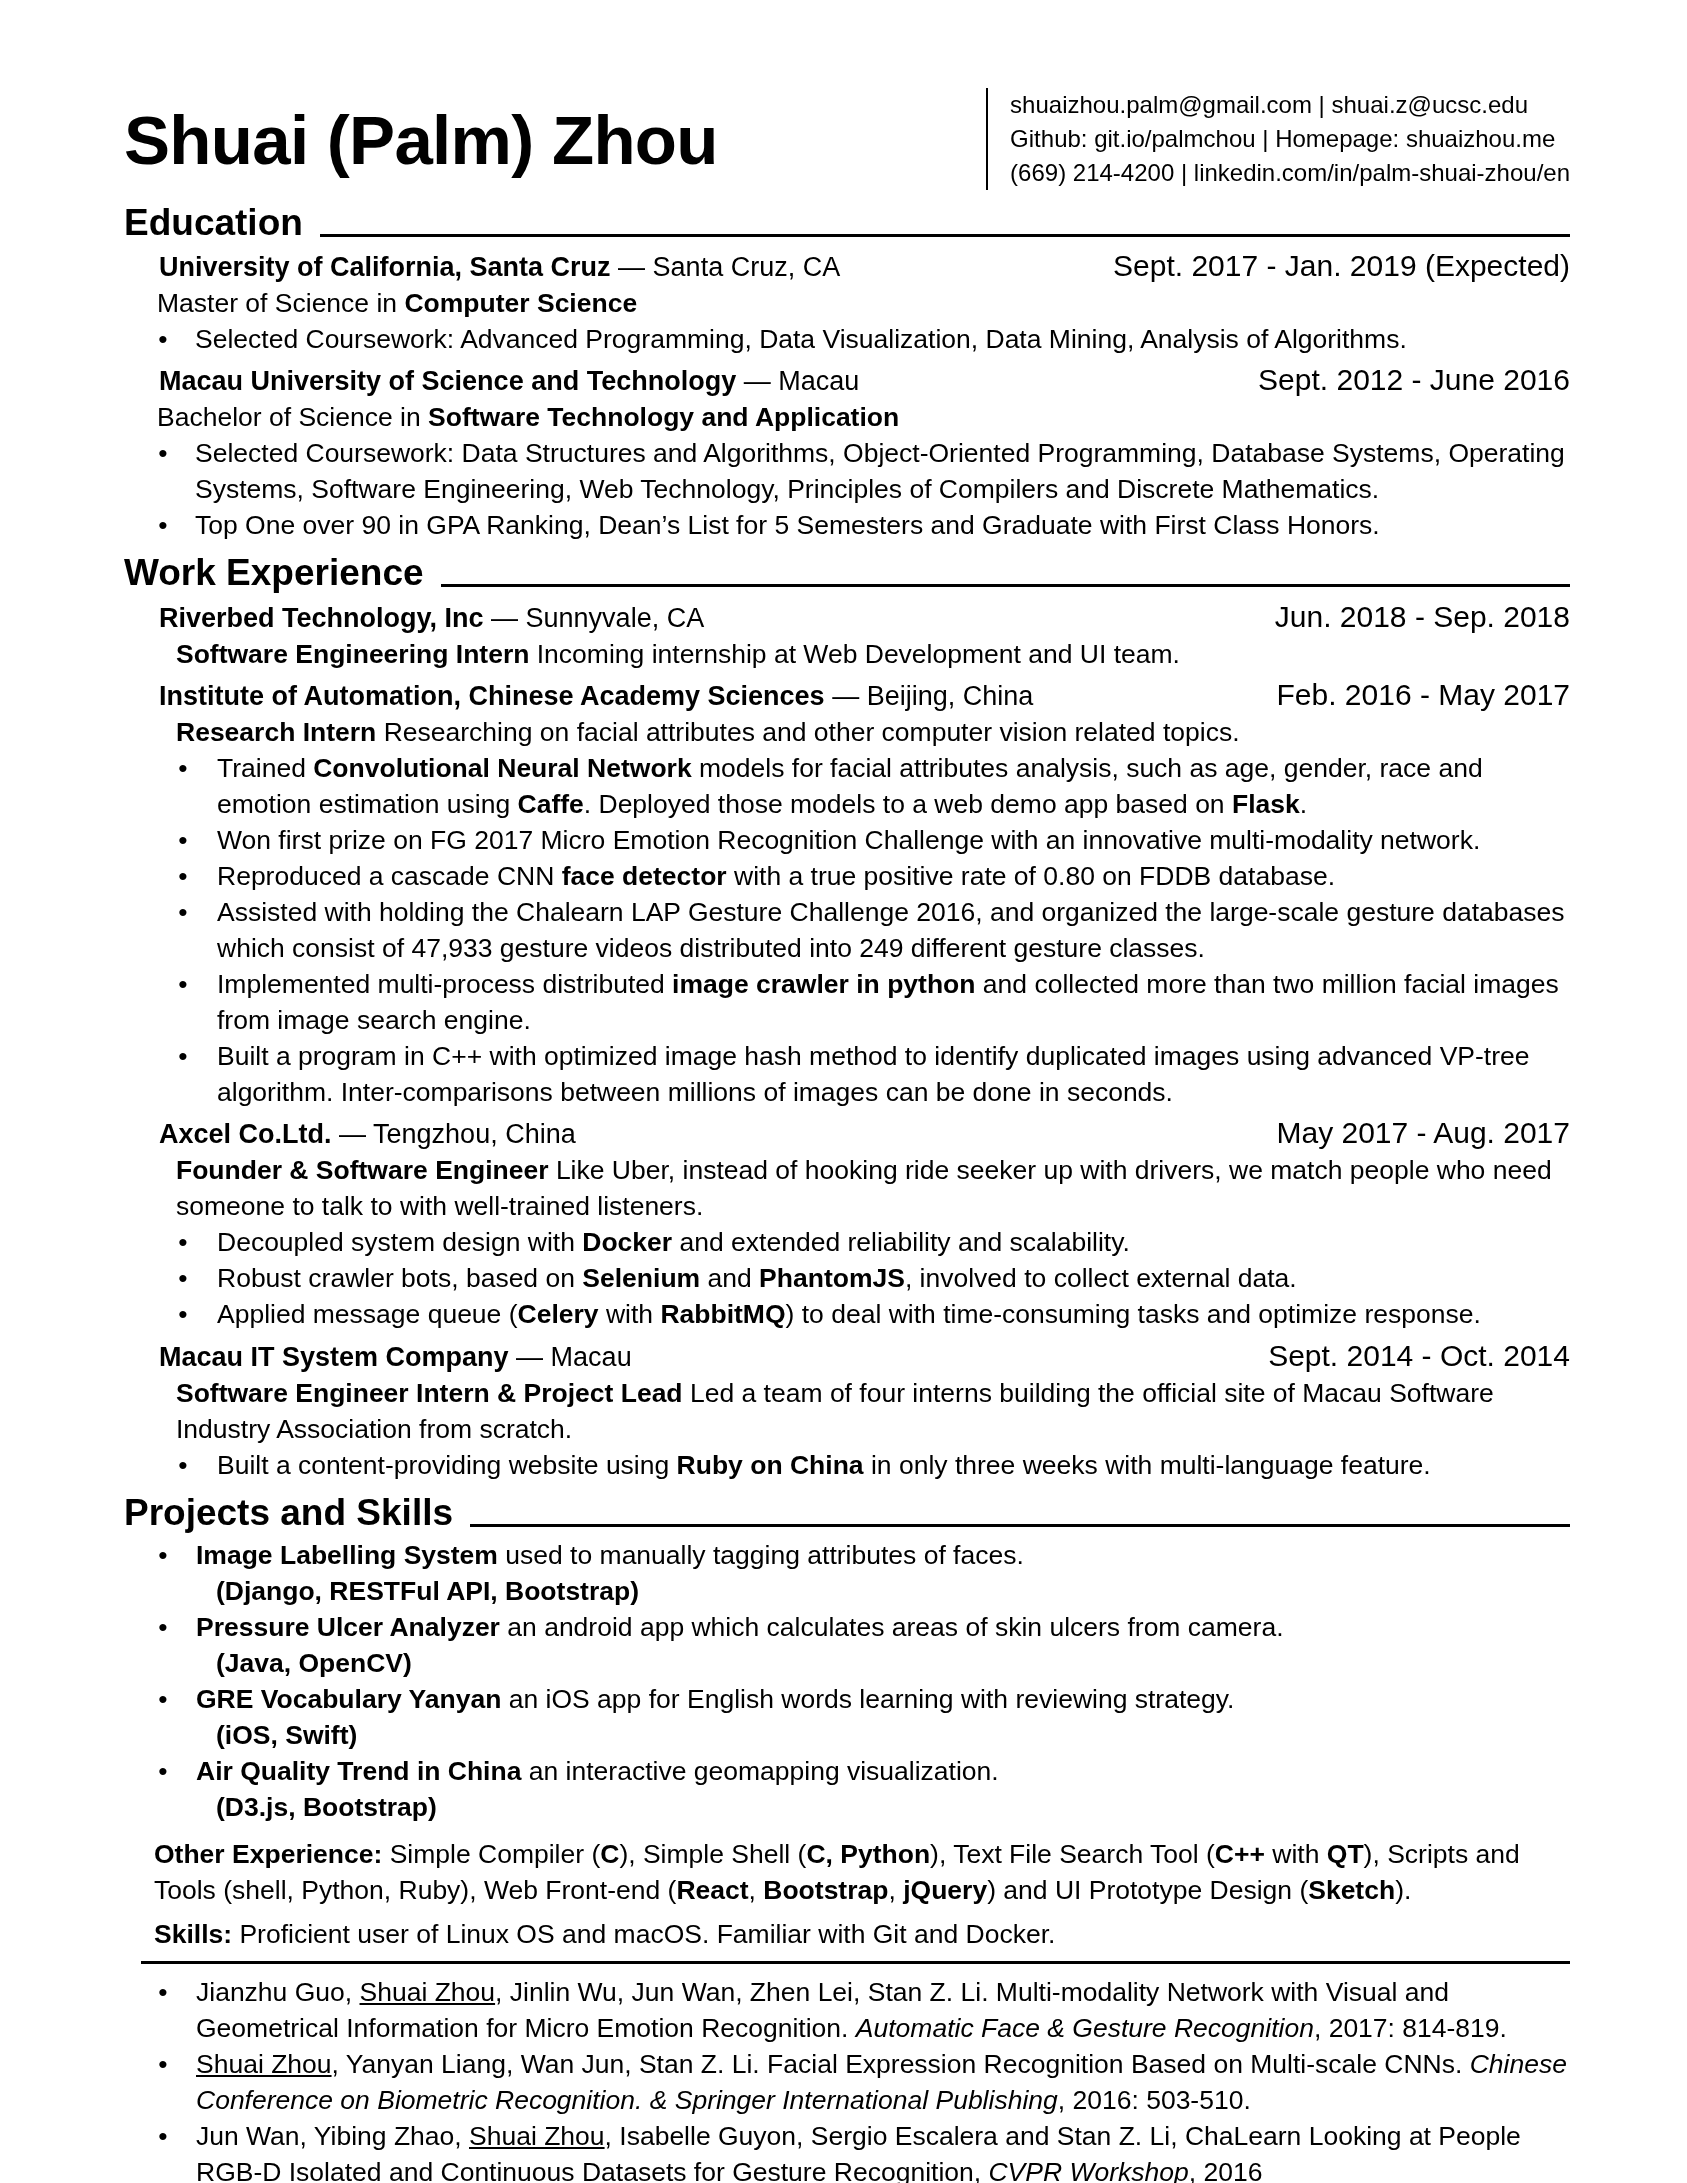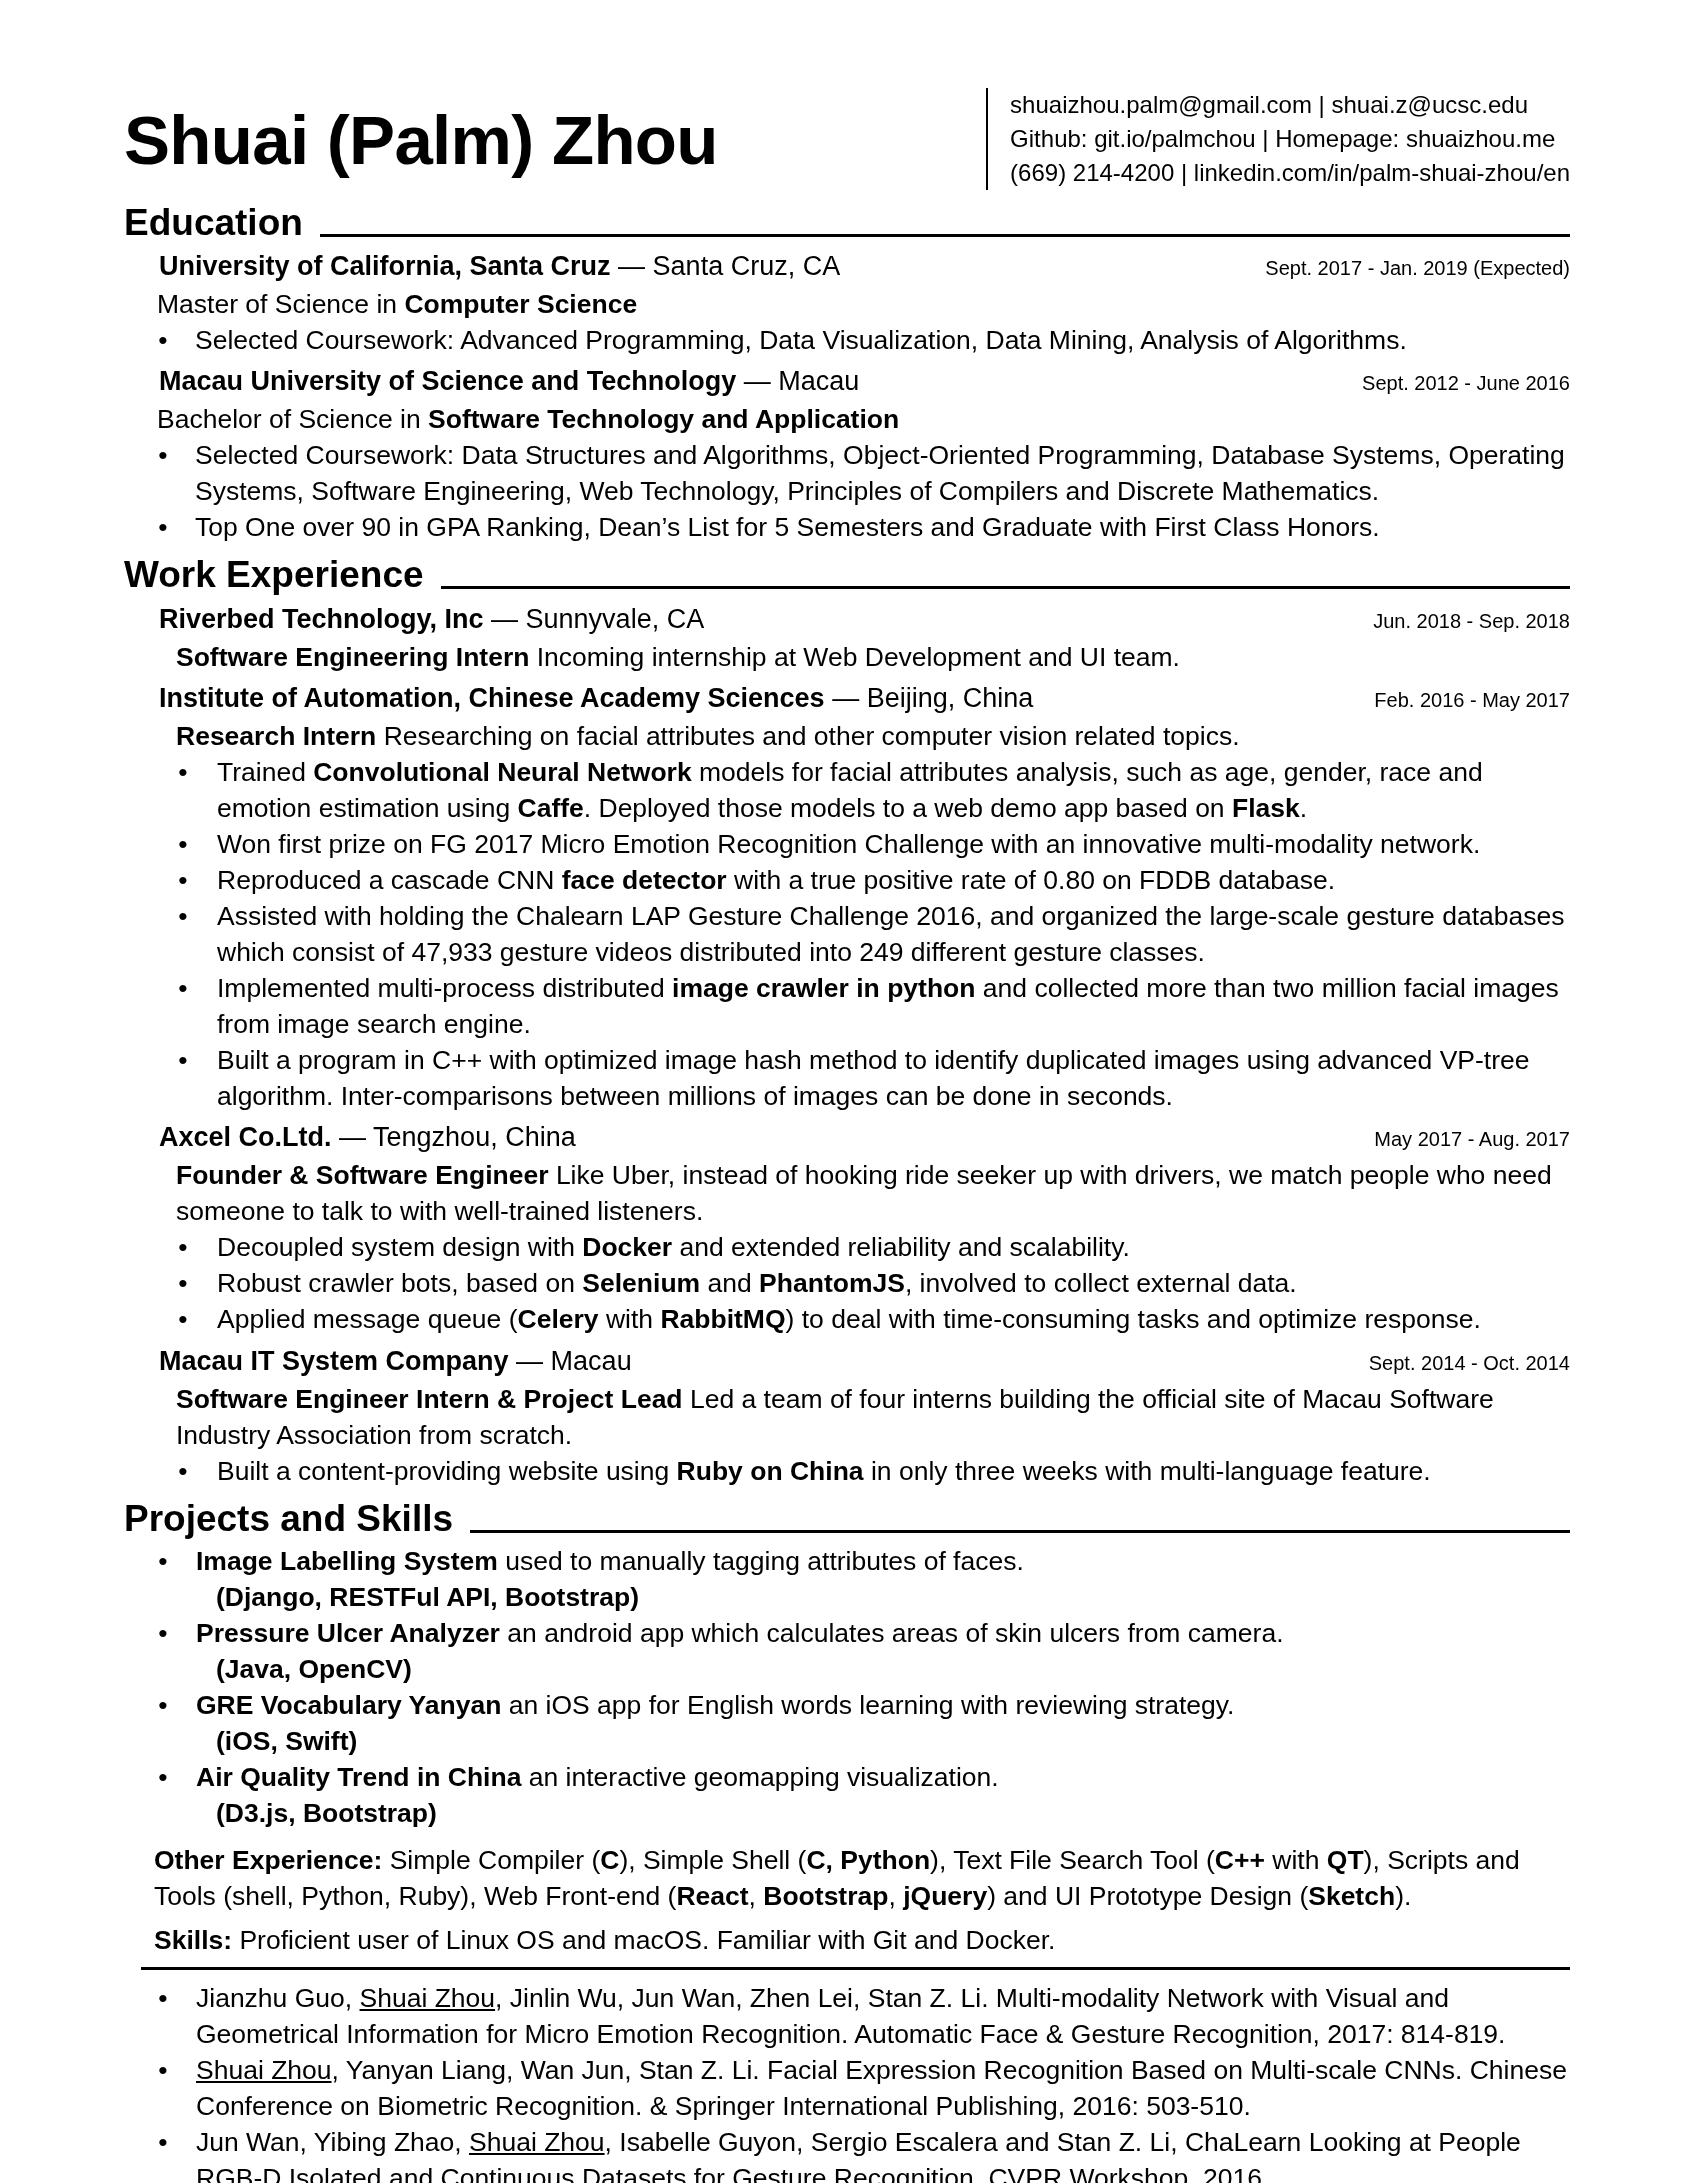--- a/index.html
+++ b/index.html
@@ -64,42 +64,42 @@
   
   .entry { margin-top: 5.3px; }
   .entry-head {
     display: flex;
     justify-content: space-between;
     align-items: baseline;
     margin-left: 159px;
     margin-right: 117px;
     font-size: 27px;
   }
-  .date { font-size: 20px; white-space: nowrap; padding-left: 26.5px; }
+  .date { font-size: 30px; white-space: nowrap; padding-left: 26.5px; }
   .sub  { margin-left: 157px; margin-right: 117px; }
   .role { margin-left: 176px; margin-right: 117px; }
   
   ul { list-style: none; margin: 0; padding: 0; margin-right: 117px; }
   li { position: relative; }
   li::before { content: "\2022"; position: absolute; left: 1.3px; top: 0; }
   ul.edu-bullets  { margin-left: 157px; }
   ul.edu-bullets li  { padding-left: 38px; }
   ul.work-bullets { margin-left: 177px; }
   ul.work-bullets li { padding-left: 40px; }
   ul.proj-list, ul.pub-list { margin-left: 157px; }
   ul.proj-list li, ul.pub-list li { padding-left: 39px; flex-direction: column; }
   ul.proj-list li { display: flex; justify-content: space-between; }
   .proj-tech { font-weight: bold; white-space: nowrap; padding-left: 20px; }
   
   .para { margin-left: 154px; margin-right: 117px; }
   .para-other  { margin-top: 10.6px; }
   .para-skills { margin-top: 8px; }
   
   .r-b { font-weight: bold; }
-  .r-i { }
+  .r-i { font-style: italic; }
   .r-u { text-decoration: underline; }
 </style>
 </head>
 <body>
 
 <div class="page">
 
   <div class="header">
     <h1 class="name">Shuai (Palm) Zhou</h1>
     <div class="contact">

